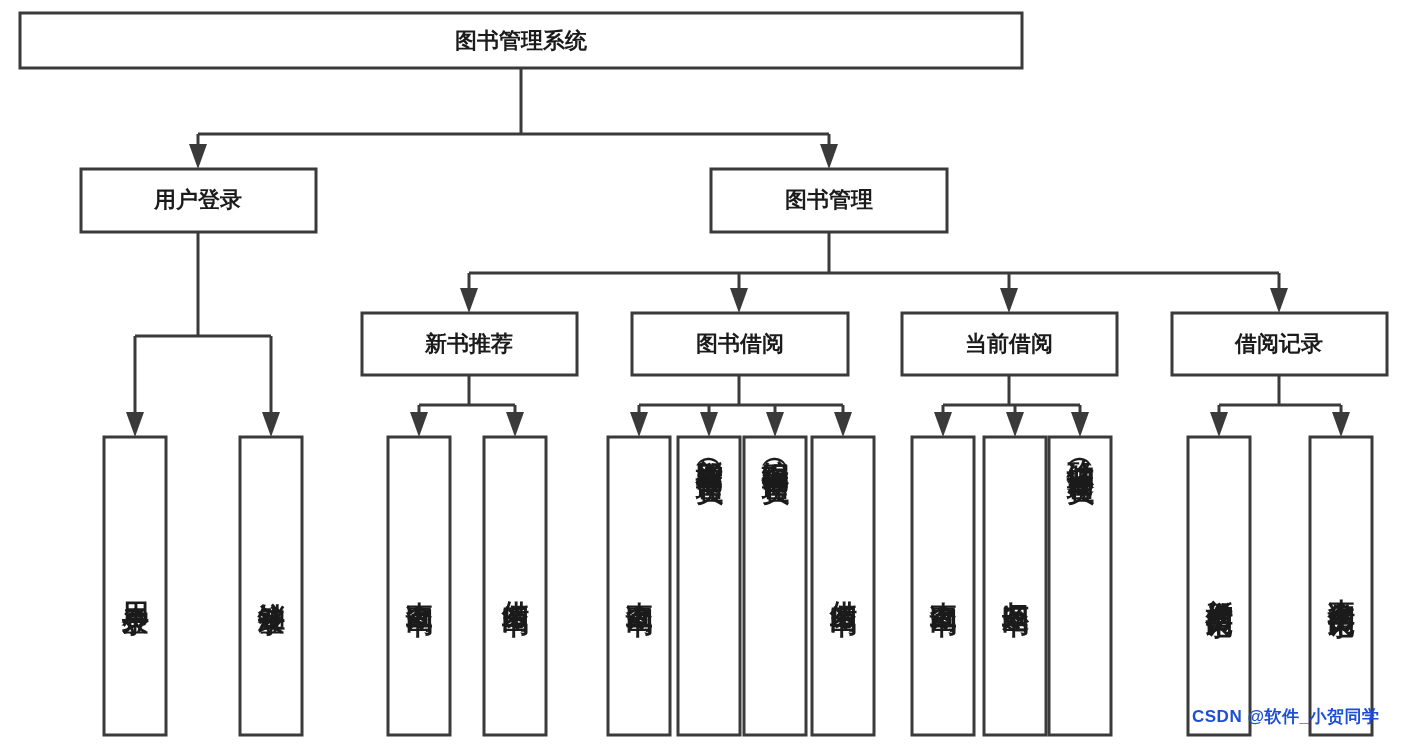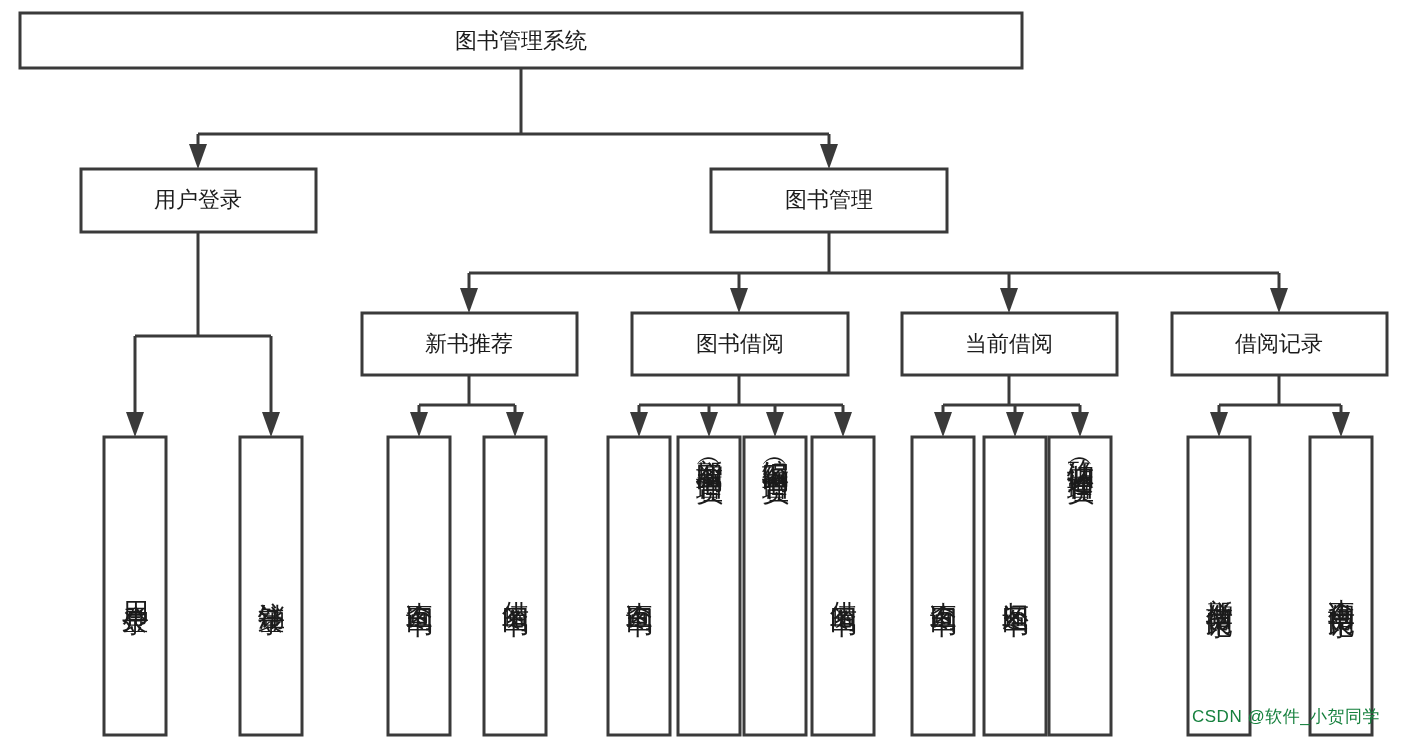--- a/index.html
+++ b/index.html
@@ -11,20 +11,21 @@
     width: 1405px;
     height: 747px;
     font-family: "Liberation Sans", "DejaVu Sans", sans-serif;
     overflow: hidden;
   }
   #diagram-root {
     position: relative;
     width: 1405px;
     height: 747px;
     background: #ffffff;
+    font-weight: bold;
   }
   svg.diagram-canvas {
     position: absolute;
     top: 0;
     left: 0;
     width: 1405px;
     height: 747px;
     display: block;
   }
   .node-box {
@@ -64,21 +65,21 @@
     font-size: 27px;
     line-height: 1;
     letter-spacing: 3px;
     color: #1b1b1b;
     white-space: nowrap;
   }
   .watermark {
     position: absolute;
     font-family: "Liberation Sans", "DejaVu Sans", sans-serif;
     font-size: 17px;
-    color: #15803d;
+    color: #1d4ed8;
     white-space: nowrap;
     letter-spacing: 0.5px;
   }
 </style>
 </head>
 <body>
 
 <div id="diagram-root">
 
   <svg class="diagram-canvas" viewBox="0 0 1405 747" xmlns="http://www.w3.org/2000/svg">

